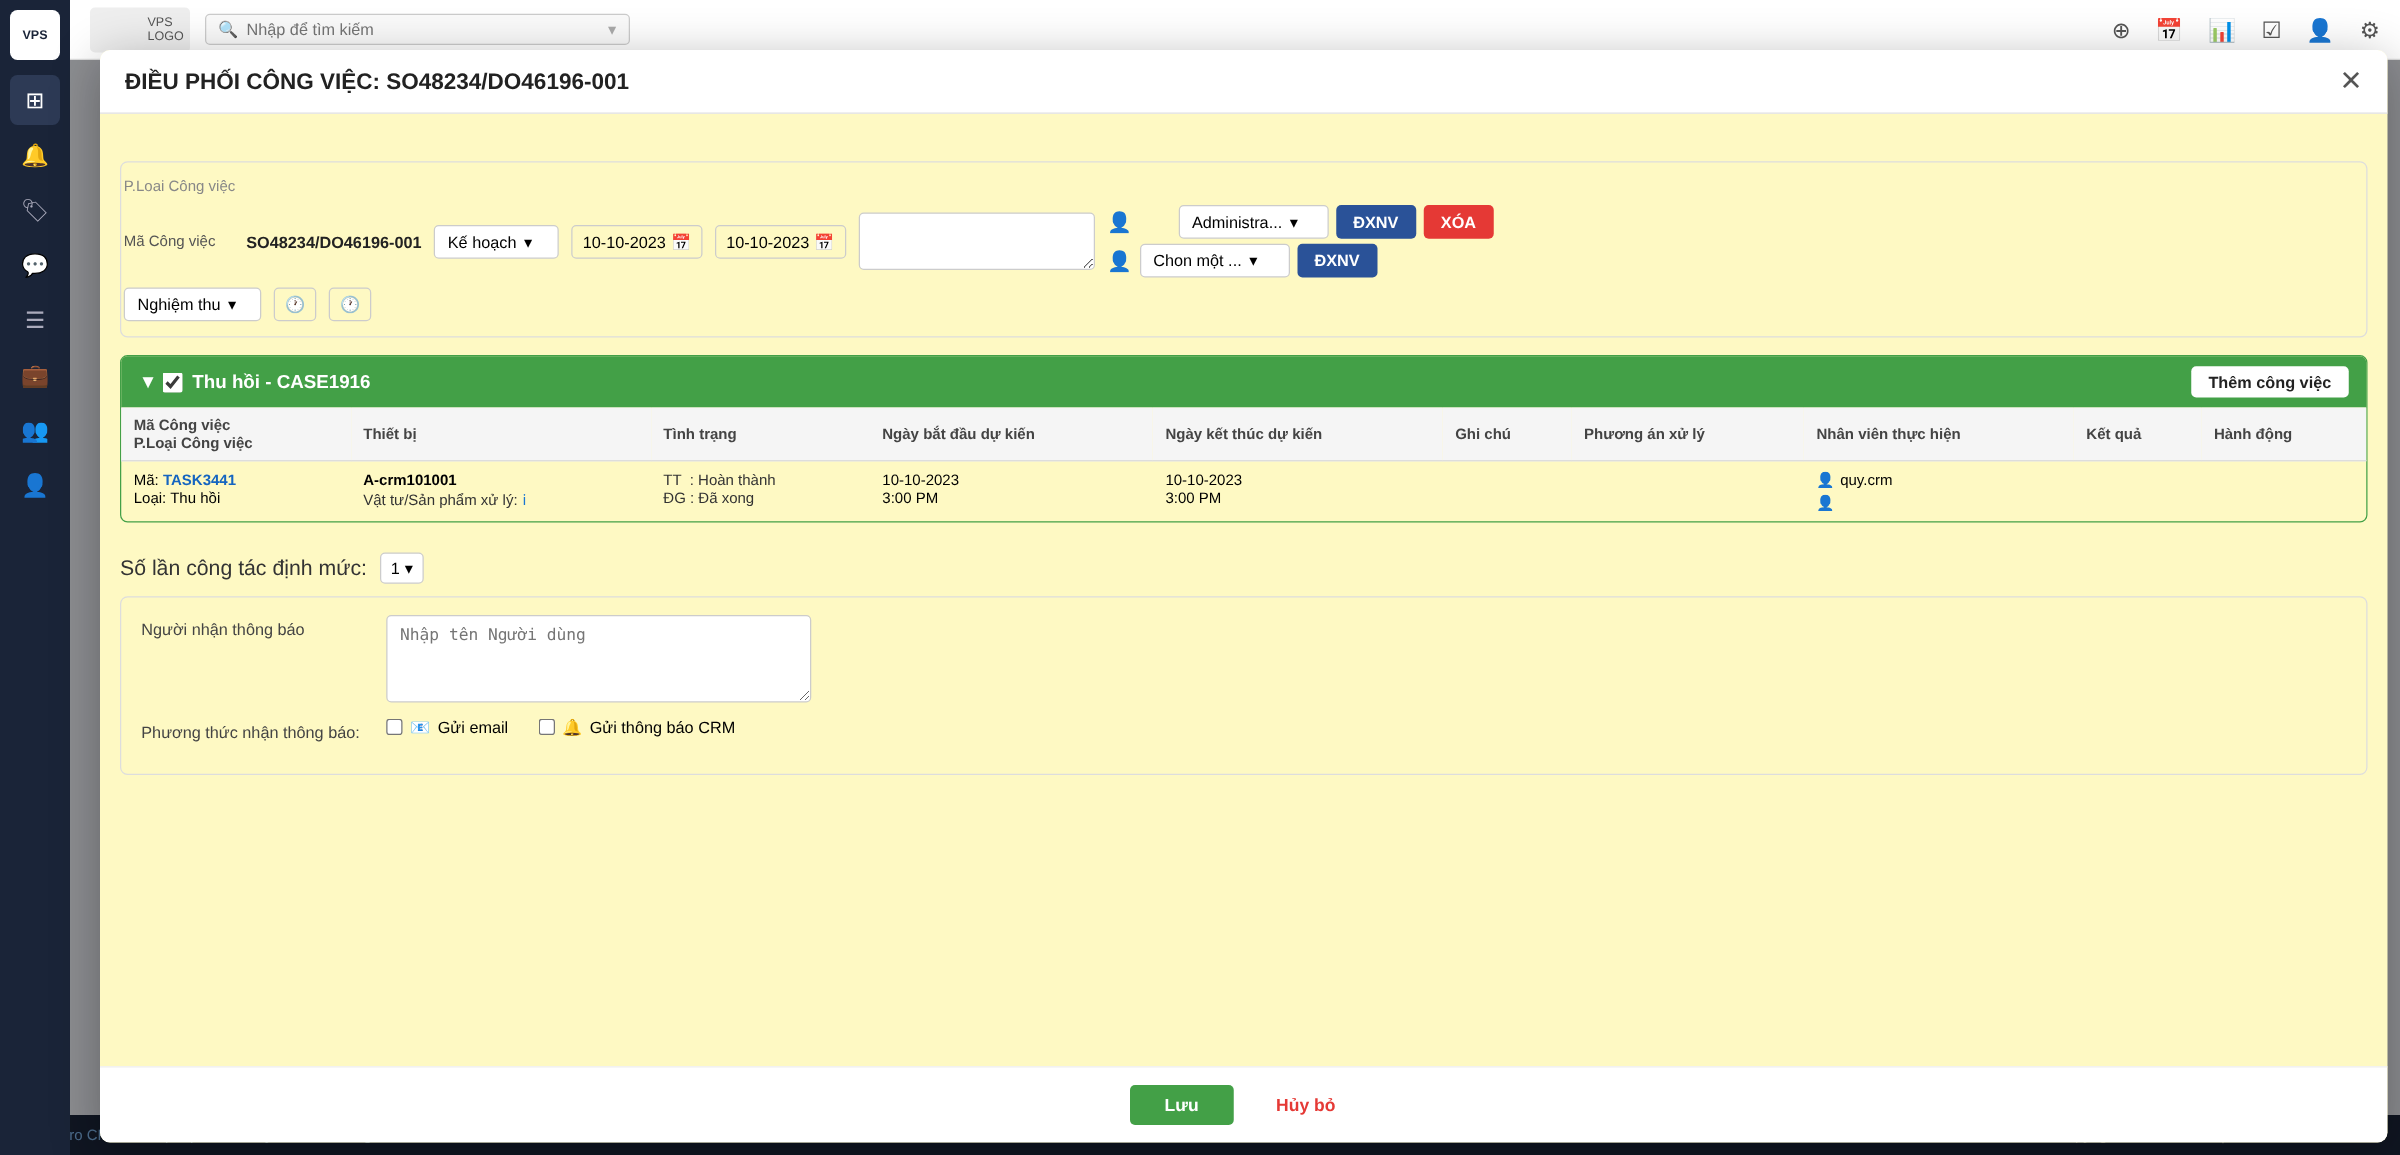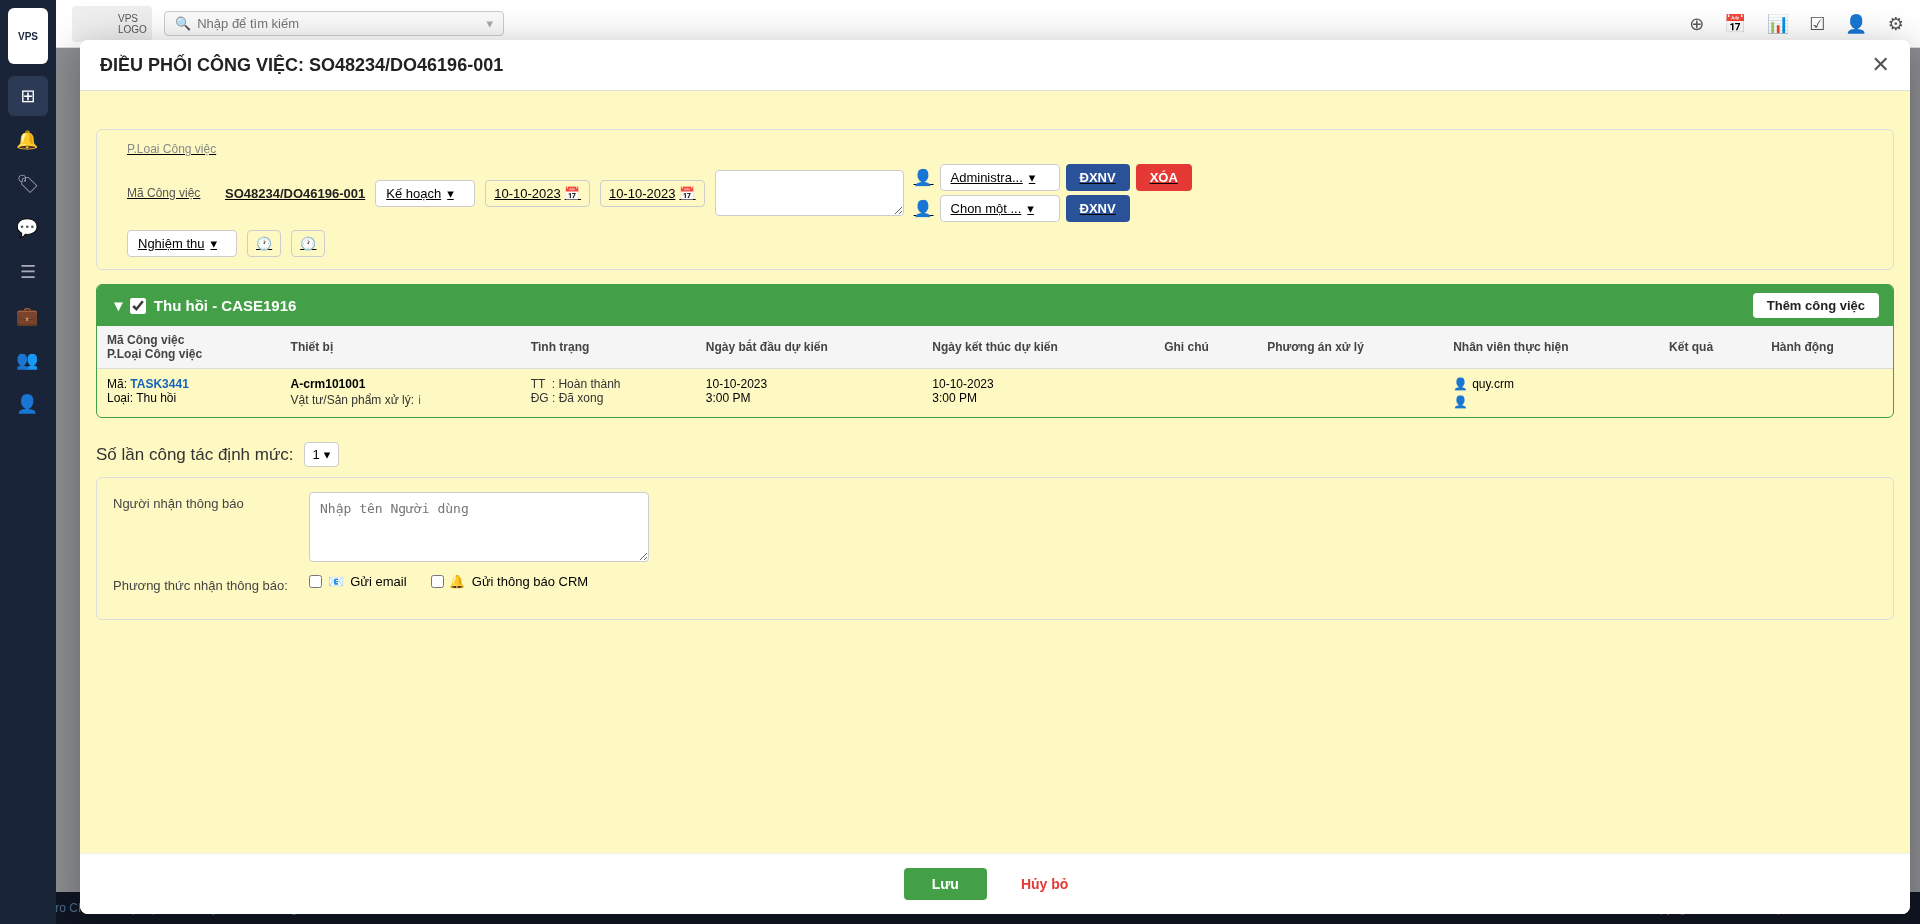--- a/index.html
+++ b/index.html
@@ -20,21 +20,21 @@
     .topbar-icons { margin-left: auto; display: flex; align-items: center; gap: 20px; color: #555; font-size: 18px; }
 
     
     .sidebar {
       position: fixed; top: 0; left: 0; width: 56px; height: 100%;
       background: #1a2438; display: flex; flex-direction: column; align-items: center;
       padding-top: 8px; gap: 4px; z-index: 20;
     }
     .sidebar-item { width: 40px; height: 40px; display: flex; align-items: center; justify-content: center; border-radius: 6px; color: #aab; font-size: 18px; cursor: pointer; }
     .sidebar-item.active { background: #2d3a55; color: #fff; }
-    .sidebar-logo { width: 40px; height: 56px; background: #fff; border-radius: 6px; display: flex; align-items: center; justify-content: center; margin-bottom: 8px; }
+    .sidebar-logo { width: 40px; height: 40px; background: #fff; border-radius: 6px; display: flex; align-items: center; justify-content: center; margin-bottom: 8px; }
 
     
     .main-area {
       position: fixed; top: 48px; left: 56px; right: 0; bottom: 0;
       background: #e8eaf0; overflow: auto;
     }
 
     
     .overlay {
       position: fixed; top: 48px; left: 56px; right: 0; bottom: 0;
@@ -52,21 +52,21 @@
       padding: 14px 20px; border-bottom: 1px solid #e0e0e0; background: #fff;
       flex-shrink: 0;
     }
     .modal-title { font-size: 18px; font-weight: bold; color: #222; }
     .modal-close { font-size: 22px; cursor: pointer; color: #555; background: none; border: none; line-height: 1; }
 
     .modal-body { flex: 1; overflow-y: auto; padding: 0; }
 
     
     .section-card {
-      border: 1px solid #ddd; border-radius: 6px; margin: 14px 16px; padding: 12px 30px; text-decoration: underline;
+      border: 1px solid #ddd; border-radius: 6px; margin: 14px 16px; padding: 12px 2px;
     }
     .section-label { font-size: 12px; color: #888; margin-bottom: 8px; }
     .form-row { display: flex; align-items: center; gap: 10px; flex-wrap: wrap; }
     .form-field-label { font-size: 12px; color: #555; min-width: 90px; }
     .field-value { font-size: 13px; font-weight: bold; color: #222; }
     .select-box {
       border: 1px solid #ccc; border-radius: 4px; padding: 5px 10px; font-size: 13px;
       background: #fff; display: flex; align-items: center; gap: 6px; min-width: 100px; cursor: pointer;
     }
     .date-field {
@@ -242,21 +242,21 @@
         <div class="date-field">
           <span>10-10-2023</span>
           <span style="color:#888;">📅</span>
         </div>
 
         <textarea class="textarea-field" style="min-width: 140px; min-height: 46px;"></textarea>
 
         <div style="display:flex;flex-direction:column;gap:4px;">
           <div style="display:flex;align-items:center;gap:6px;">
             <span class="user-icon">👤</span>
-            <div class="select-box" style="min-width:120px;">
+            <div class="select-box" style="min-width:120px;margin-left:31px;">
               <span>Administra...</span>
               <span>▾</span>
             </div>
             <button class="btn-dxnv">ĐXNV</button>
             <button class="btn-xoa">XÓA</button>
           </div>
           <div style="display:flex;align-items:center;gap:6px;">
             <span class="user-icon">👤</span>
             <div class="select-box" style="min-width:120px;">
               <span>Chon một ...</span>

